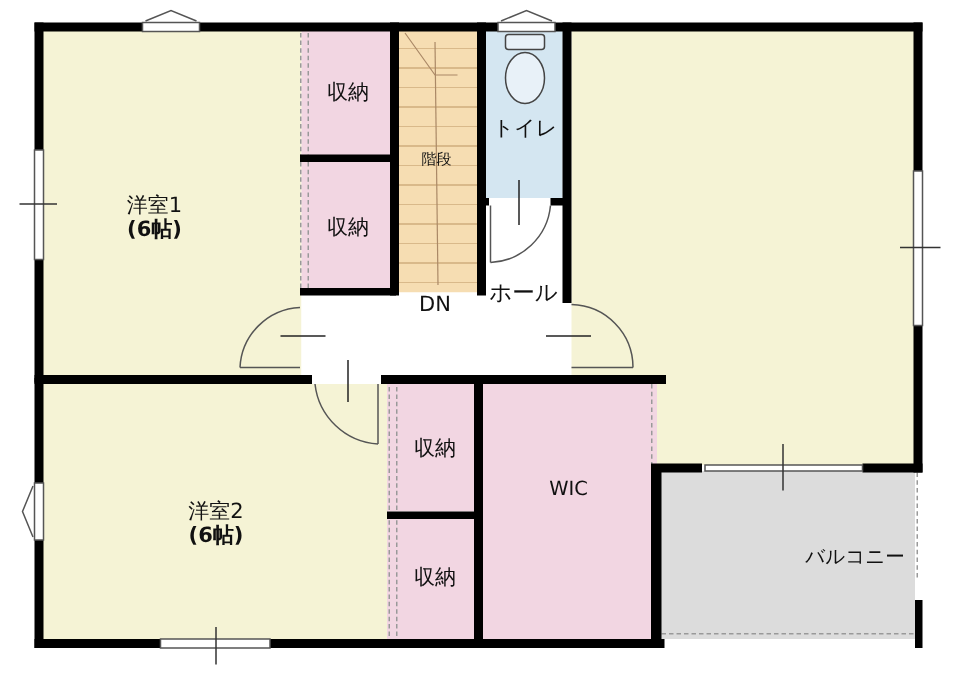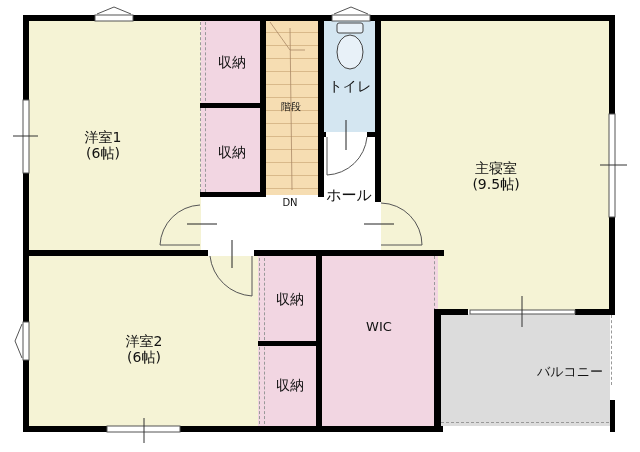--- a/index.html
+++ b/index.html
@@ -1,21 +1,21 @@
 <!DOCTYPE html>
 <html><head>
 <meta charset="utf-8">
 <style>
   html,body{margin:0;padding:0;background:#ffffff;}
   body{width:640px;height:452px;position:relative;overflow:hidden;font-family:"DejaVu Sans","Liberation Sans",sans-serif;}
   .plan{position:absolute;left:0;top:0;width:640px;height:452px;}
   .room{position:absolute;box-sizing:border-box;}
   .wall{position:absolute;background:#000;}
   .label{position:absolute;text-align:center;color:#111;font-size:14px;line-height:16px;white-space:nowrap;transform:translate(-50%,-50%);}
-  .label .sub{display:block;}
+  .label .sub{display:block;font-weight:bold;}
   .dashv{position:absolute;width:0;border-left:1px dashed #999;}
   .dashh{position:absolute;height:0;border-top:1px dashed #999;}
   svg.overlay{position:absolute;left:0;top:0;width:640px;height:452px;pointer-events:none;}
   .stairs{background-image:repeating-linear-gradient(to bottom,transparent 0,transparent 12px,#d9b98a 12px,#d9b98a 13px);}
 </style>
 </head>
 <body>
 
 <div class="plan">
 
@@ -106,27 +106,23 @@
     </g>
   </svg>
 
   <div class="label" style="left:103px;top:145px;">
     <span>洋室1</span>
     <span class="sub">(6帖)</span>
   </div>
   <div class="label" style="left:232px;top:62px;">収納</div>
   <div class="label" style="left:232px;top:152px;">収納</div>
   <div class="label" style="left:291px;top:107px;font-size:10px;">階段</div>
-  <div class="label" style="left:290px;top:203px;font-size:10px;">DN</div>
+  <div class="label" style="left:290px;top:203px;font-size:14px;">DN</div>
   <div class="label" style="left:350px;top:86px;">トイレ</div>
   <div class="label" style="left:349px;top:195px;font-size:15px;">ホール</div>
-  <div class="label" style="left:496px;top:176px;">
-    <span>主寝室</span>
-    <span class="sub">(9.5帖)</span>
-  </div>
   <div class="label" style="left:144px;top:349px;">
     <span>洋室2</span>
     <span class="sub">(6帖)</span>
   </div>
   <div class="label" style="left:290px;top:299px;">収納</div>
   <div class="label" style="left:290px;top:385px;">収納</div>
   <div class="label" style="left:379px;top:327px;font-size:13px;">WIC</div>
   <div class="label" style="left:525px;top:372px;font-size:13px;margin-left:45px;">バルコニー</div>
 </div>
 

